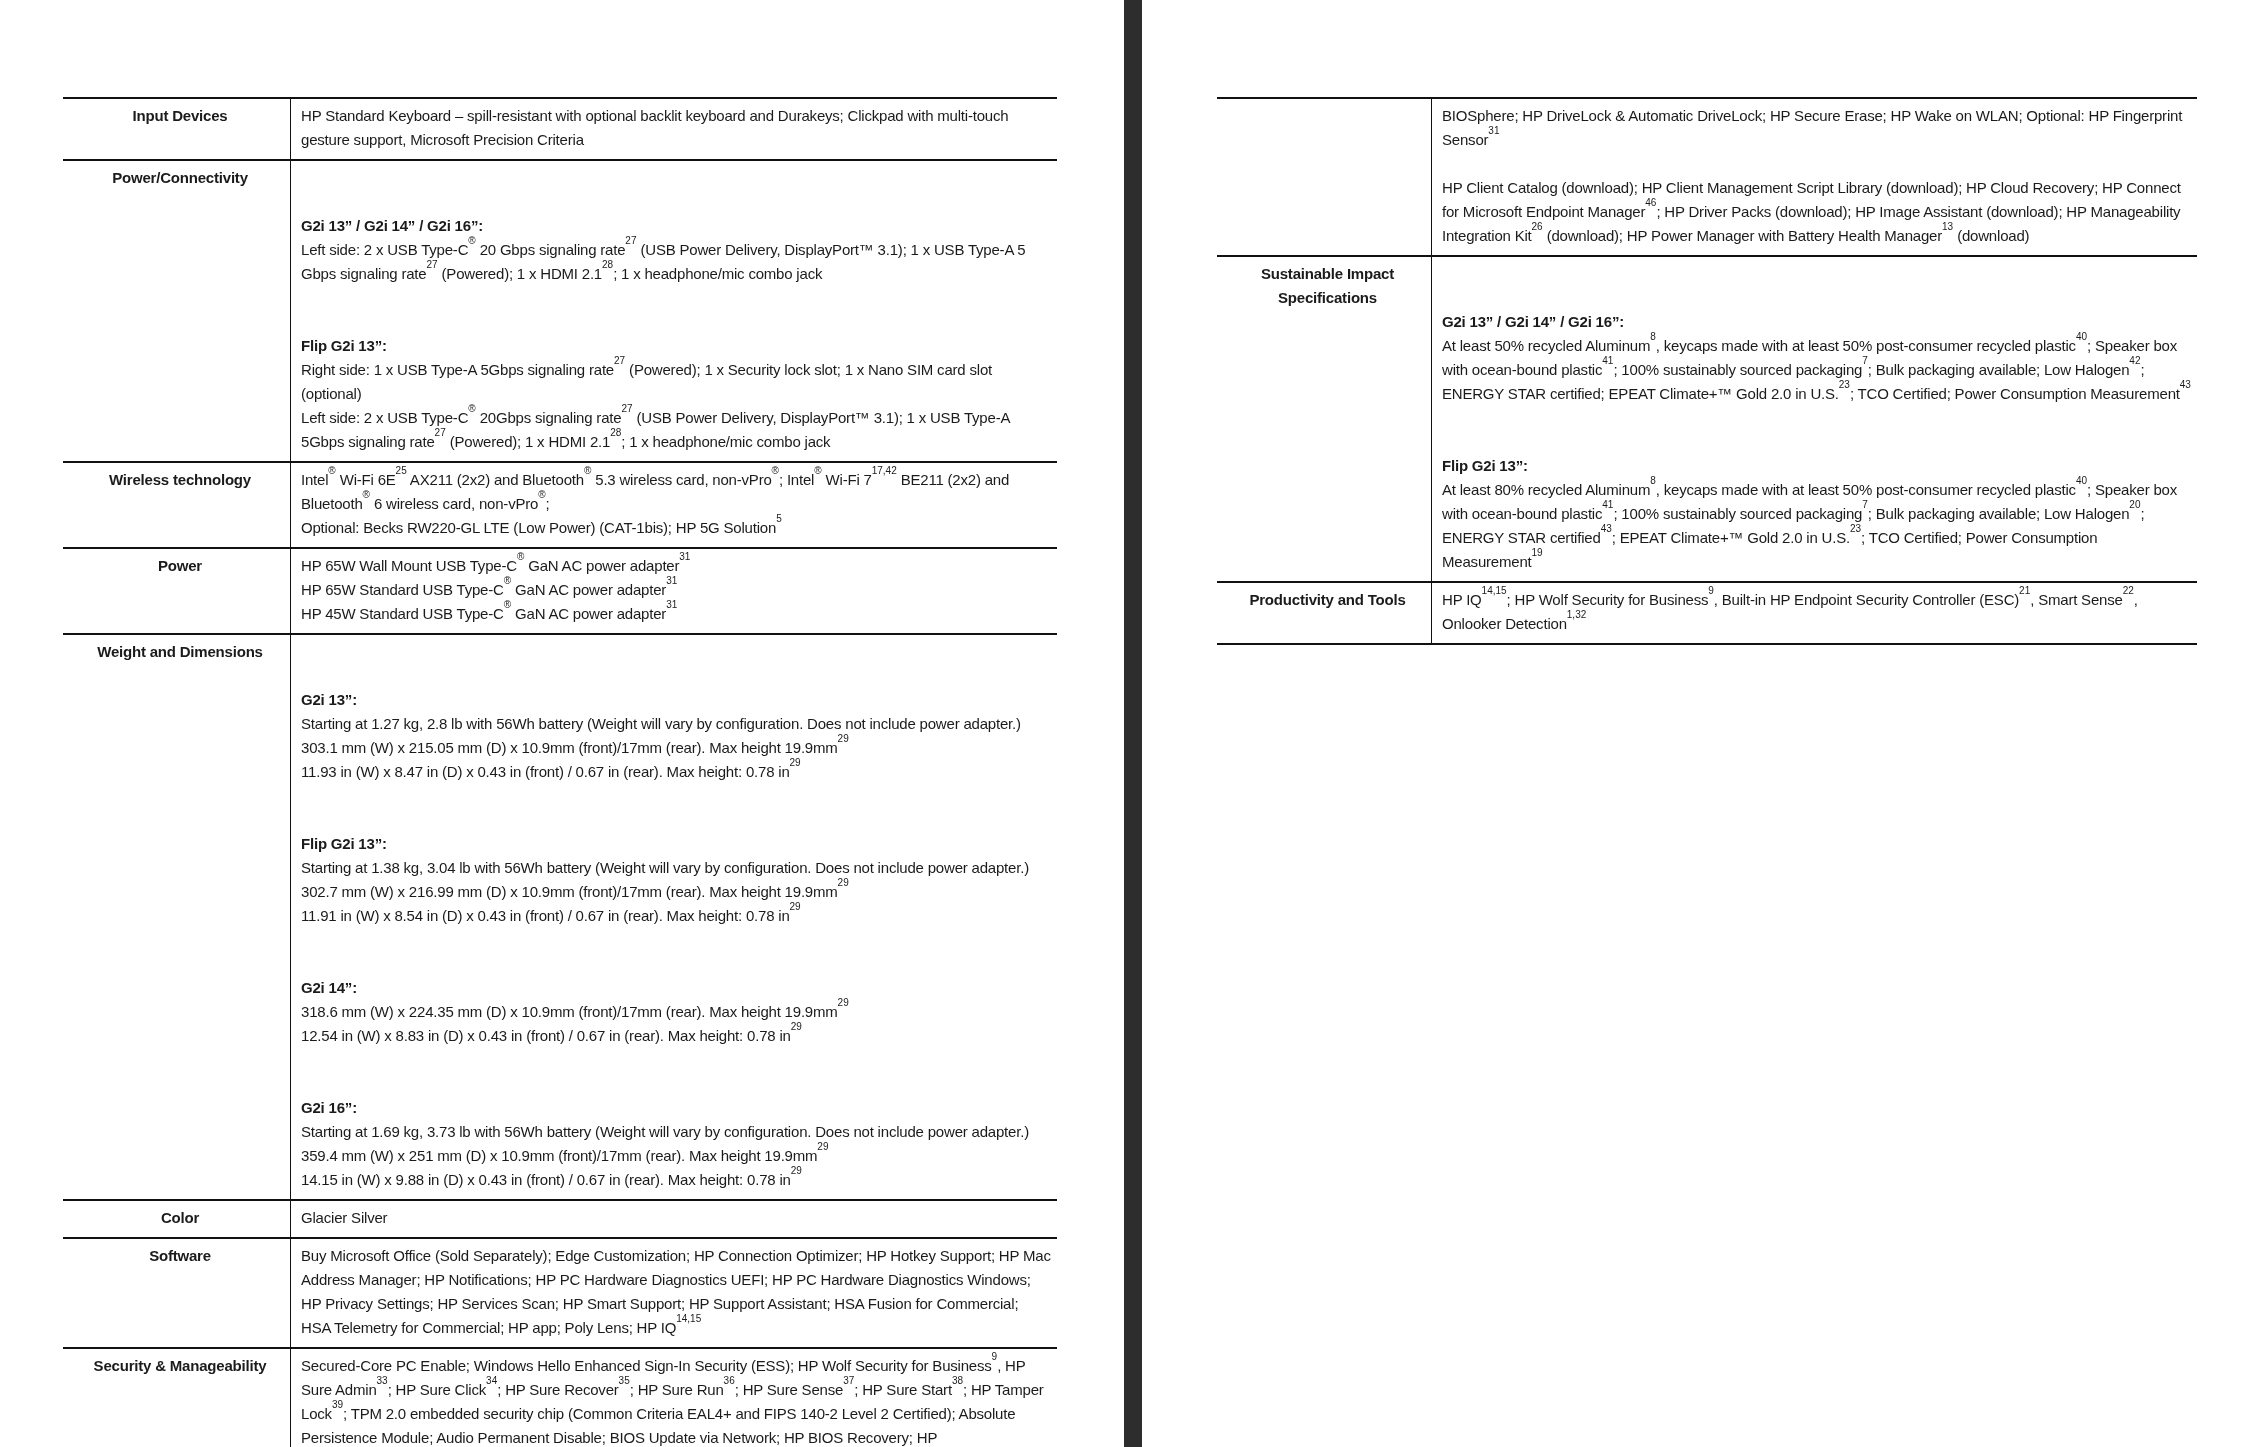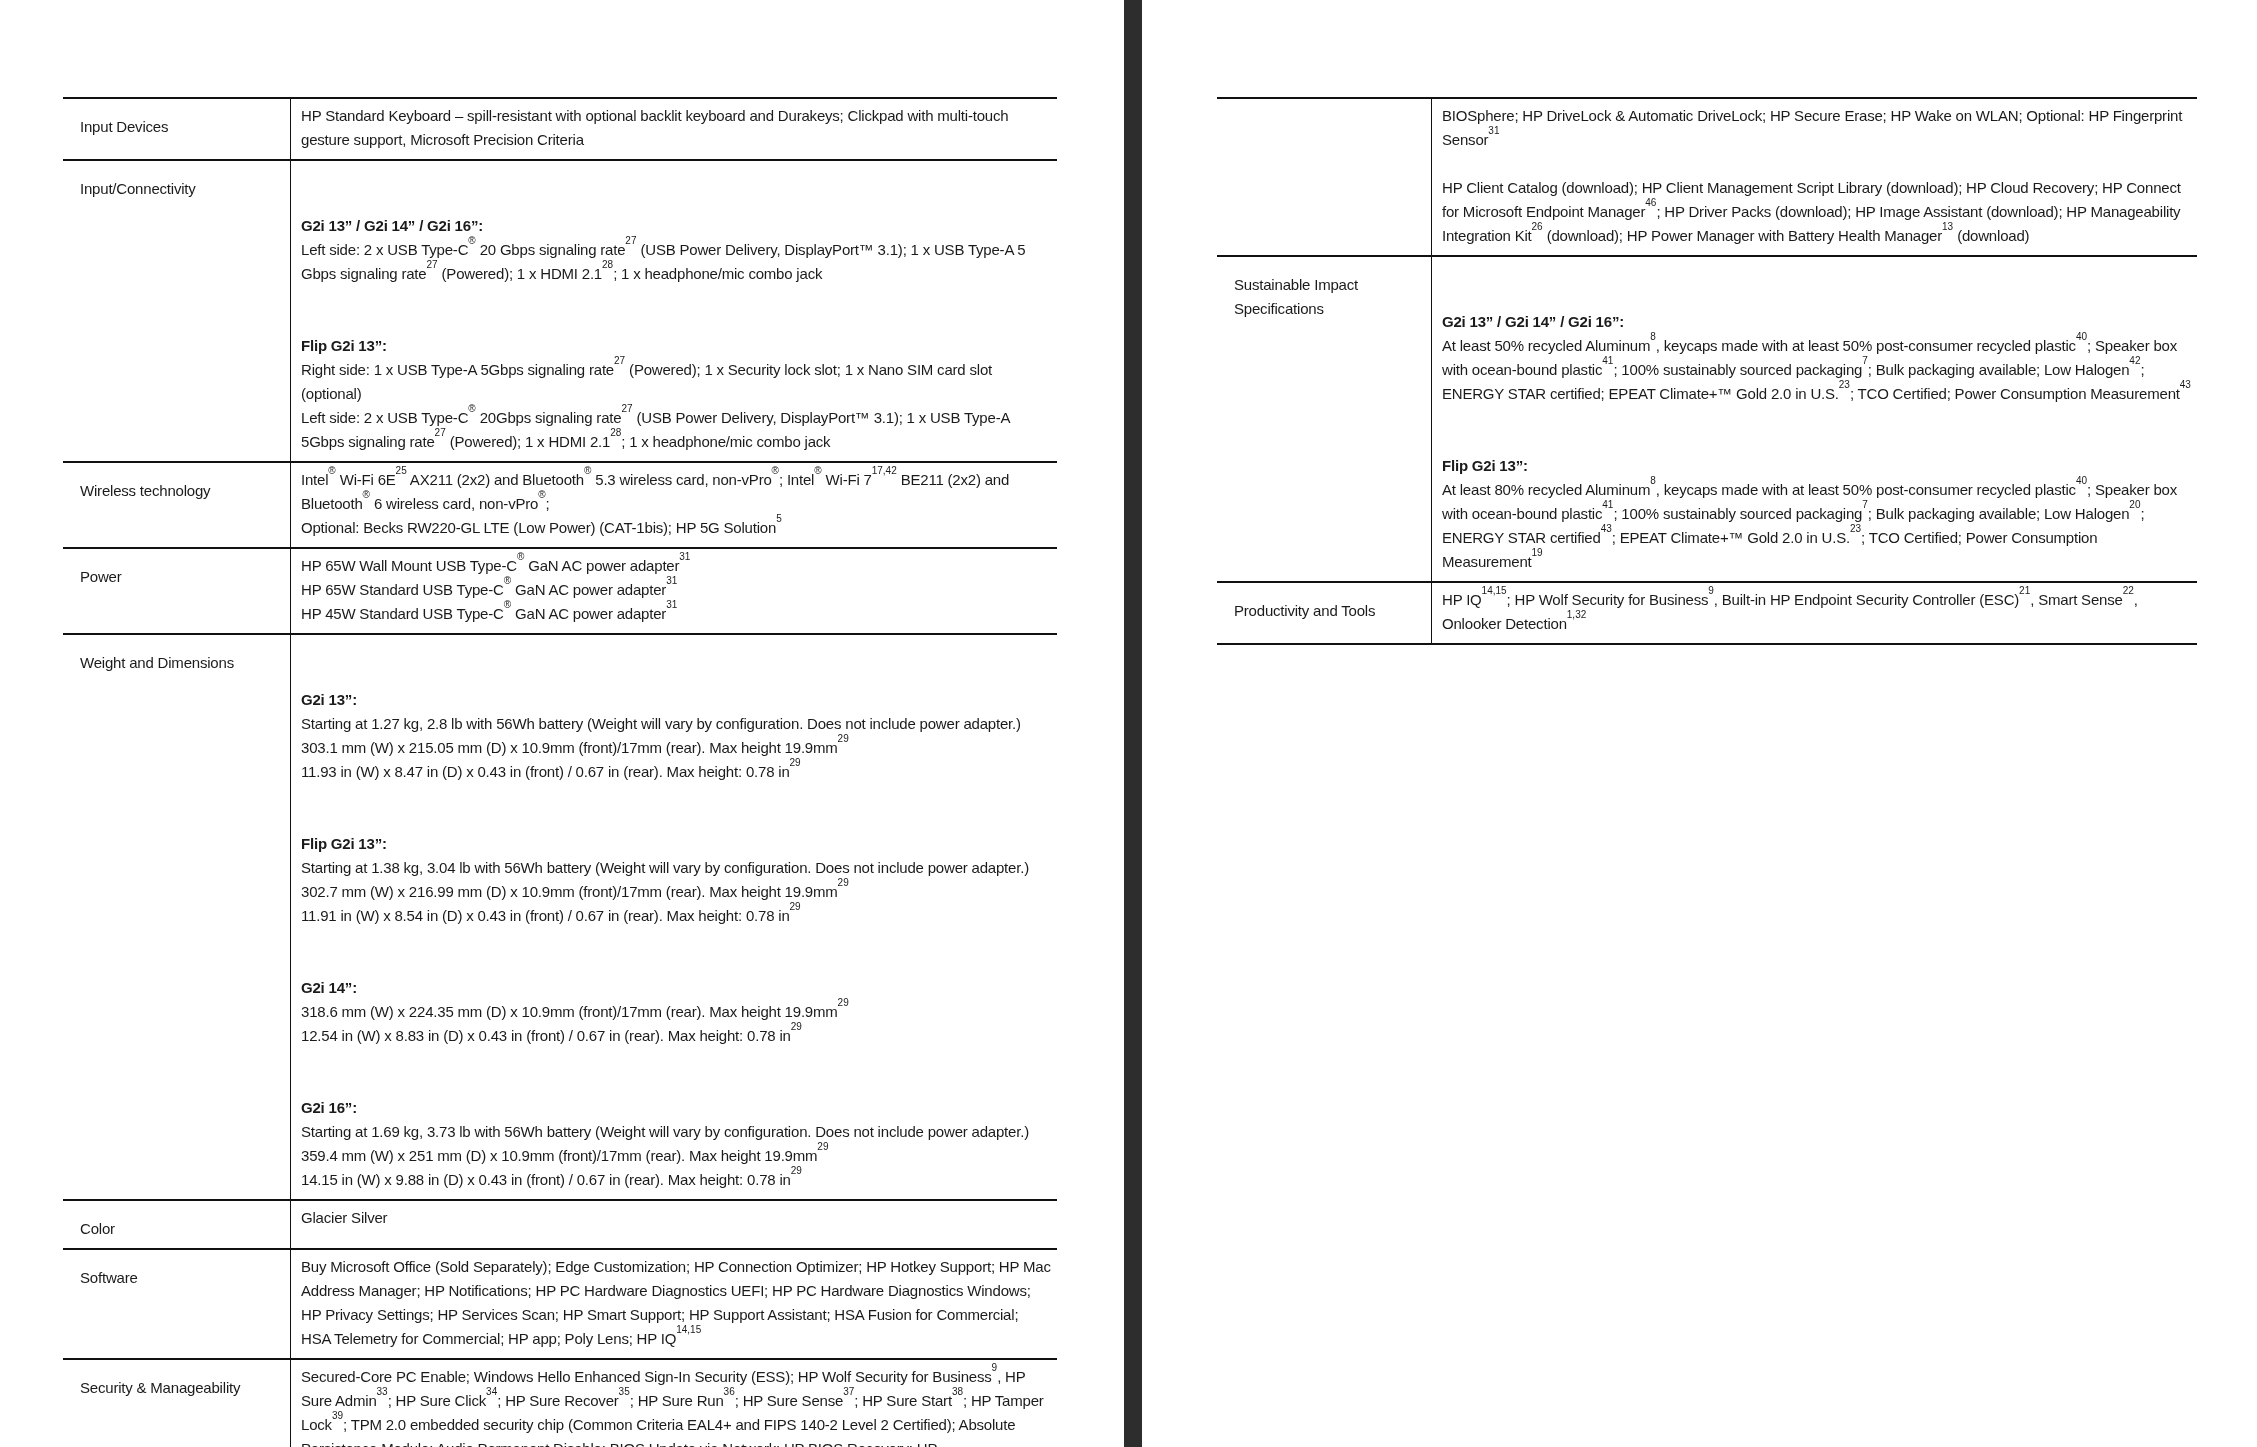--- a/index.html
+++ b/index.html
@@ -7,42 +7,42 @@
     width:2257px;height:1447px;position:relative;overflow:hidden;
     background:#ffffff;color:#1b1b1b;
     font-family:"Liberation Sans","DejaVu Sans",sans-serif;
     font-size:15px;letter-spacing:-0.2px;
   }
   .gap-bar{position:absolute;left:1124px;top:0;width:18px;height:1447px;background:#2d2d2d;}
   .spec-table{position:absolute;border-top:2.5px solid #111;}
   #left-table{left:63px;top:97px;width:994px;}
   #right-table{left:1217px;top:97px;width:980px;}
   .row{display:flex;border-bottom:2.5px solid #111;align-items:stretch;}
-  .label{flex:0 0 auto;box-sizing:border-box;padding:16px 10px 7px 17px;font-weight:normal;line-height:24px;}
+  .label{flex:0 0 auto;box-sizing:border-box;padding:5px 10px 7px 17px;font-weight:bold;line-height:24px;text-align:center;}
   #left-table .label{width:227px;}
   #right-table .label{width:214px;}
   .value{flex:1 1 auto;box-sizing:border-box;border-left:1.5px solid #111;padding:5px 6px 7px 10px;}
   .para{line-height:24px;min-height:24px;}
   .para.b{font-weight:bold;margin-top:48px;}
   sup{font-size:10px;line-height:0;position:relative;top:-5px;letter-spacing:0;}
 </style>
 </head>
 <body>
 
 <div class="gap-bar"></div>
 
 <div class="spec-table" id="left-table">
     <div class="row">
       <div class="label">Input Devices</div>
       <div class="value">
         <div class="para">HP Standard Keyboard – spill-resistant with optional backlit keyboard and Durakeys; Clickpad with multi-touch gesture support, Microsoft Precision Criteria</div>
       </div>
     </div>
     <div class="row">
-      <div class="label">Input/Connectivity</div>
+      <div class="label">Power/Connectivity</div>
       <div class="value">
         <div class="para b">G2i 13” / G2i 14” / G2i 16”:</div>
         <div class="para">Left side: 2 x USB Type-C<sup>®</sup> 20 Gbps signaling rate<sup>27</sup> (USB Power Delivery, DisplayPort™ 3.1); 1 x USB Type-A 5 Gbps signaling rate<sup>27</sup> (Powered); 1 x HDMI 2.1<sup>28</sup>; 1 x headphone/mic combo jack</div>
         <div class="para b">Flip G2i 13”:</div>
         <div class="para">Right side: 1 x USB Type-A 5Gbps signaling rate<sup>27</sup> (Powered); 1 x Security lock slot; 1 x Nano SIM card slot (optional)</div>
         <div class="para">Left side: 2 x USB Type-C<sup>®</sup> 20Gbps signaling rate<sup>27</sup> (USB Power Delivery, DisplayPort™ 3.1); 1 x USB Type-A 5Gbps signaling rate<sup>27</sup> (Powered); 1 x HDMI 2.1<sup>28</sup>; 1 x headphone/mic combo jack</div>
       </div>
     </div>
     <div class="row">
       <div class="label">Wireless technology</div>

